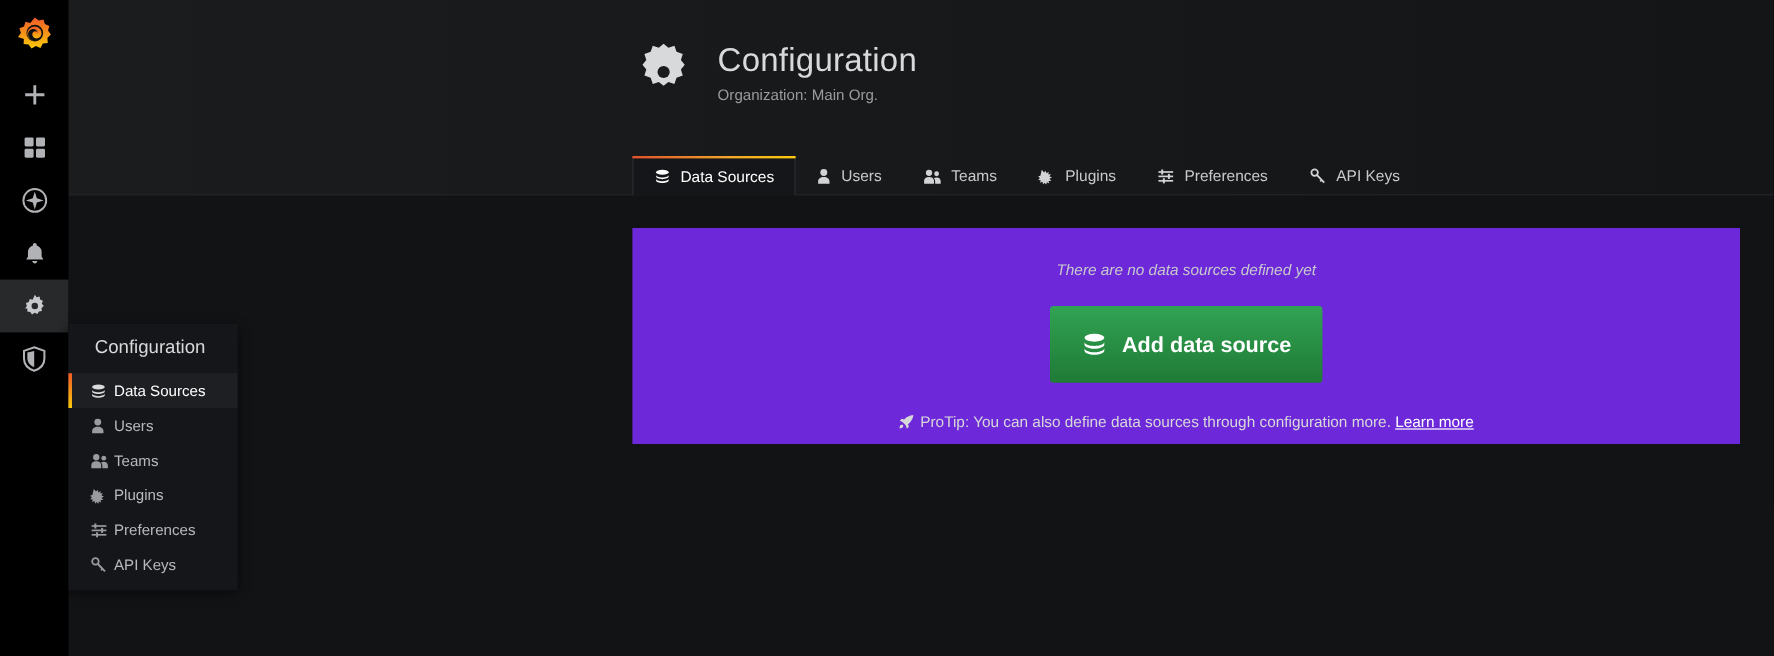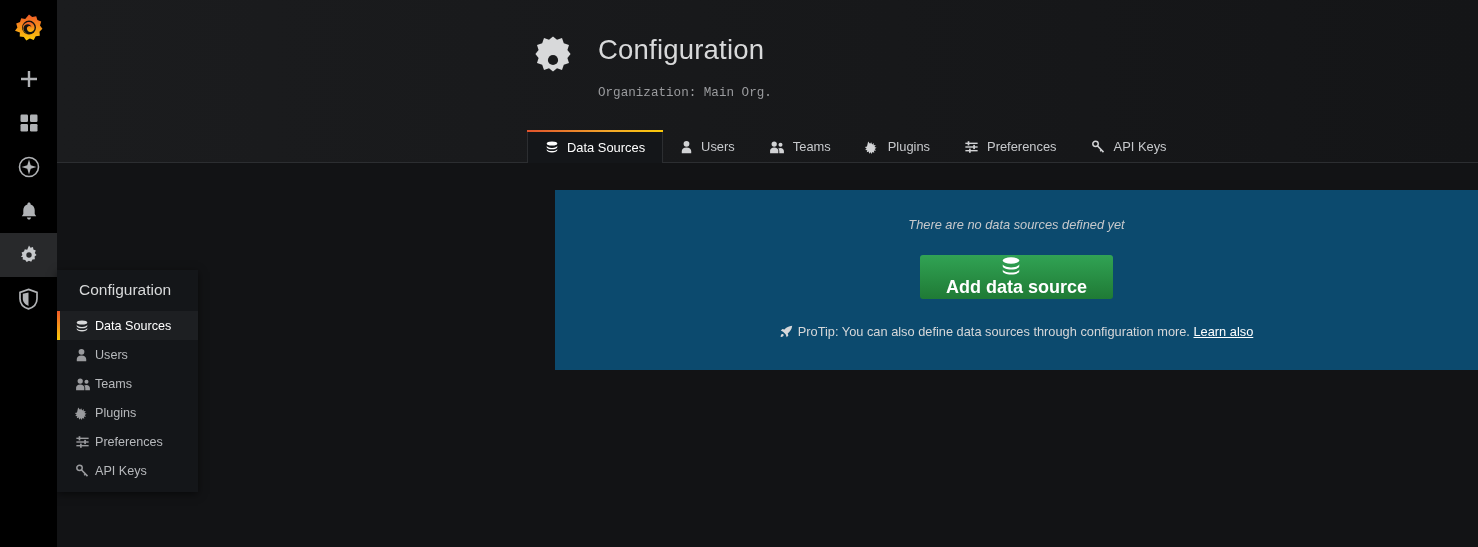--- a/index.html
+++ b/index.html
@@ -88,22 +88,21 @@
   .header-title {
     color: #d8d9da;
     font-size: 27.5px;
     font-weight: 400;
     line-height: 33px;
     letter-spacing: .2px;
   }
   .header-sub {
     color: #9a9b9e;
     font-size: 12.6px;
-    margin-top: 20px;
-    font-family: Liberation Mono, monospace;
+    margin-top: 6px;
   }
 
   
   #tabs {
     position: absolute; left: 470px; bottom: -1px;
     display: flex; align-items: flex-end;
   }
   .tab {
     position: relative;
     display: flex; align-items: center;
@@ -131,44 +130,42 @@
 
   
   #content {
     position: absolute; left: 57px; top: 163px;
     width: 1421px; height: 384px;
     background: #121315;
   }
   #panel {
     position: absolute; left: 470px; top: 27px;
     width: 923px; height: 180px;
-    background: #0c4a6e;
-    margin-left: 28px;
+    background: #6d28d9;
   }
   .empty-msg {
     text-align: center;
     color: #c7c9cc;
     font-size: 12.8px;
     font-style: italic;
     padding-top: 27px;
   }
   .btn-wrap { display: flex; justify-content: center; margin-top: 23px; }
   .btn-add {
     display: inline-flex; align-items: center;
-    height: 44px;
+    height: 64px;
     padding: 0 26px;
     border: none;
     border-radius: 3px;
     background: linear-gradient(#31a354, #1f7a35);
     color: #ffffff;
     font-family: "Liberation Sans", sans-serif;
     font-size: 18px;
     font-weight: 700;
     cursor: pointer;
-    flex-direction: column;
   }
   .btn-add .b-icon { margin-right: 12px; display: flex; align-items: center; }
   .protip {
     text-align: center;
     margin-top: 25px;
     color: #d6d7d9;
     font-size: 12.8px;
   }
   .protip .rocket { margin-right: 5px; display: inline-block; vertical-align: -2px; }
   .protip a {
@@ -424,18 +421,18 @@
         </button>
       </div>
 
       <div class="protip">
         <span class="rocket">
           <svg width="13" height="13" viewBox="0 0 16 16">
             <path fill="#d6d7d9" d="M15 1c-4.2.3-7.3 2-9.5 4.6L3 4.8 1 6.8l2.7 1.4 3.2 3.2L8.3 15l2-2-.8-2.5C12.1 8.3 14.7 5.2 15 1z"></path>
             <path fill="#d6d7d9" d="M1.2 14.8c1-.2 2.2-.5 2.9-1.2.6-.6.6-1.6 0-2.2-.6-.6-1.6-.6-2.2 0-.7.7-1 1.9-1.2 2.9z"></path>
           </svg>
         </span><span>ProTip: You can also define data sources through configuration more.</span>
-        <a href="#">Learn also</a>
+        <a href="#">Learn more</a>
       </div>
     </section>
   </main>
 
 </div>
 
 </body></html>

